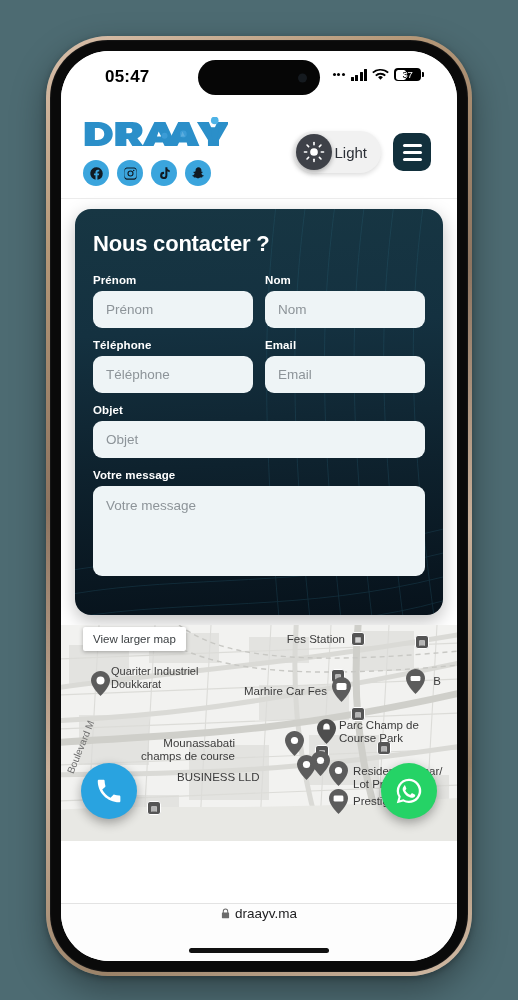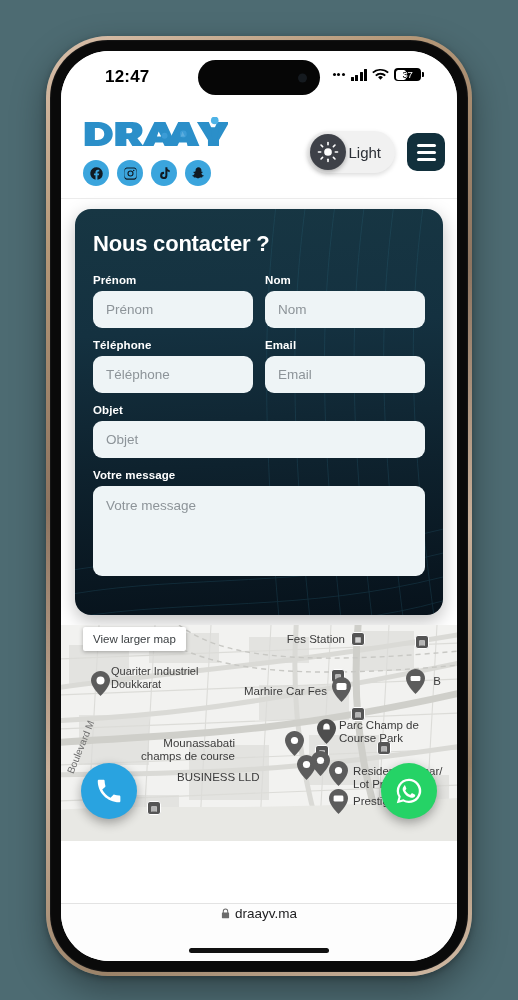--- a/index.html
+++ b/index.html
@@ -88,21 +88,21 @@
   }
   .batt-num {
     position: relative; z-index:2; font-size:9.5px; font-weight:normal;
     color:#fff; mix-blend-mode: difference;
     letter-spacing:-.3px;
   }
 
   
   .site-header {
     background: #fff;
-    padding: 10px 12px 10px 22px;
+    padding: 10px 26px 10px 22px;
     display: flex; align-items: flex-start; justify-content: space-between;
     border-bottom: 1px solid #ececec;
     min-height: 94px;
   }
   .brand-col { padding-top: 2px; }
   .logo { height: 34px; display:block; }
   .socials { display: flex; gap: 8px; margin-top: 9px; }
   .soc {
     width: 26px; height: 26px; border-radius: 50%;
     background: #3ba5dd;
@@ -233,21 +233,21 @@
 <div class="phone-frame">
   <div class="btn-side btn-silent"></div>
   <div class="btn-side btn-volup"></div>
   <div class="btn-side btn-voldn"></div>
   <div class="btn-side btn-power"></div>
 
   <div class="phone-bezel">
     <div class="screen">
 
       <div class="status-bar">
-        <div class="status-time">12:47</div>
+        <div class="status-time">05:47</div>
         <div class="dynamic-island">
           <div class="di-cam"></div>
         </div>
         <div class="status-right">
           <div class="sig-dots">
             <i></i>
               <i></i>
               <i></i>
           </div>
           <div class="sig">

